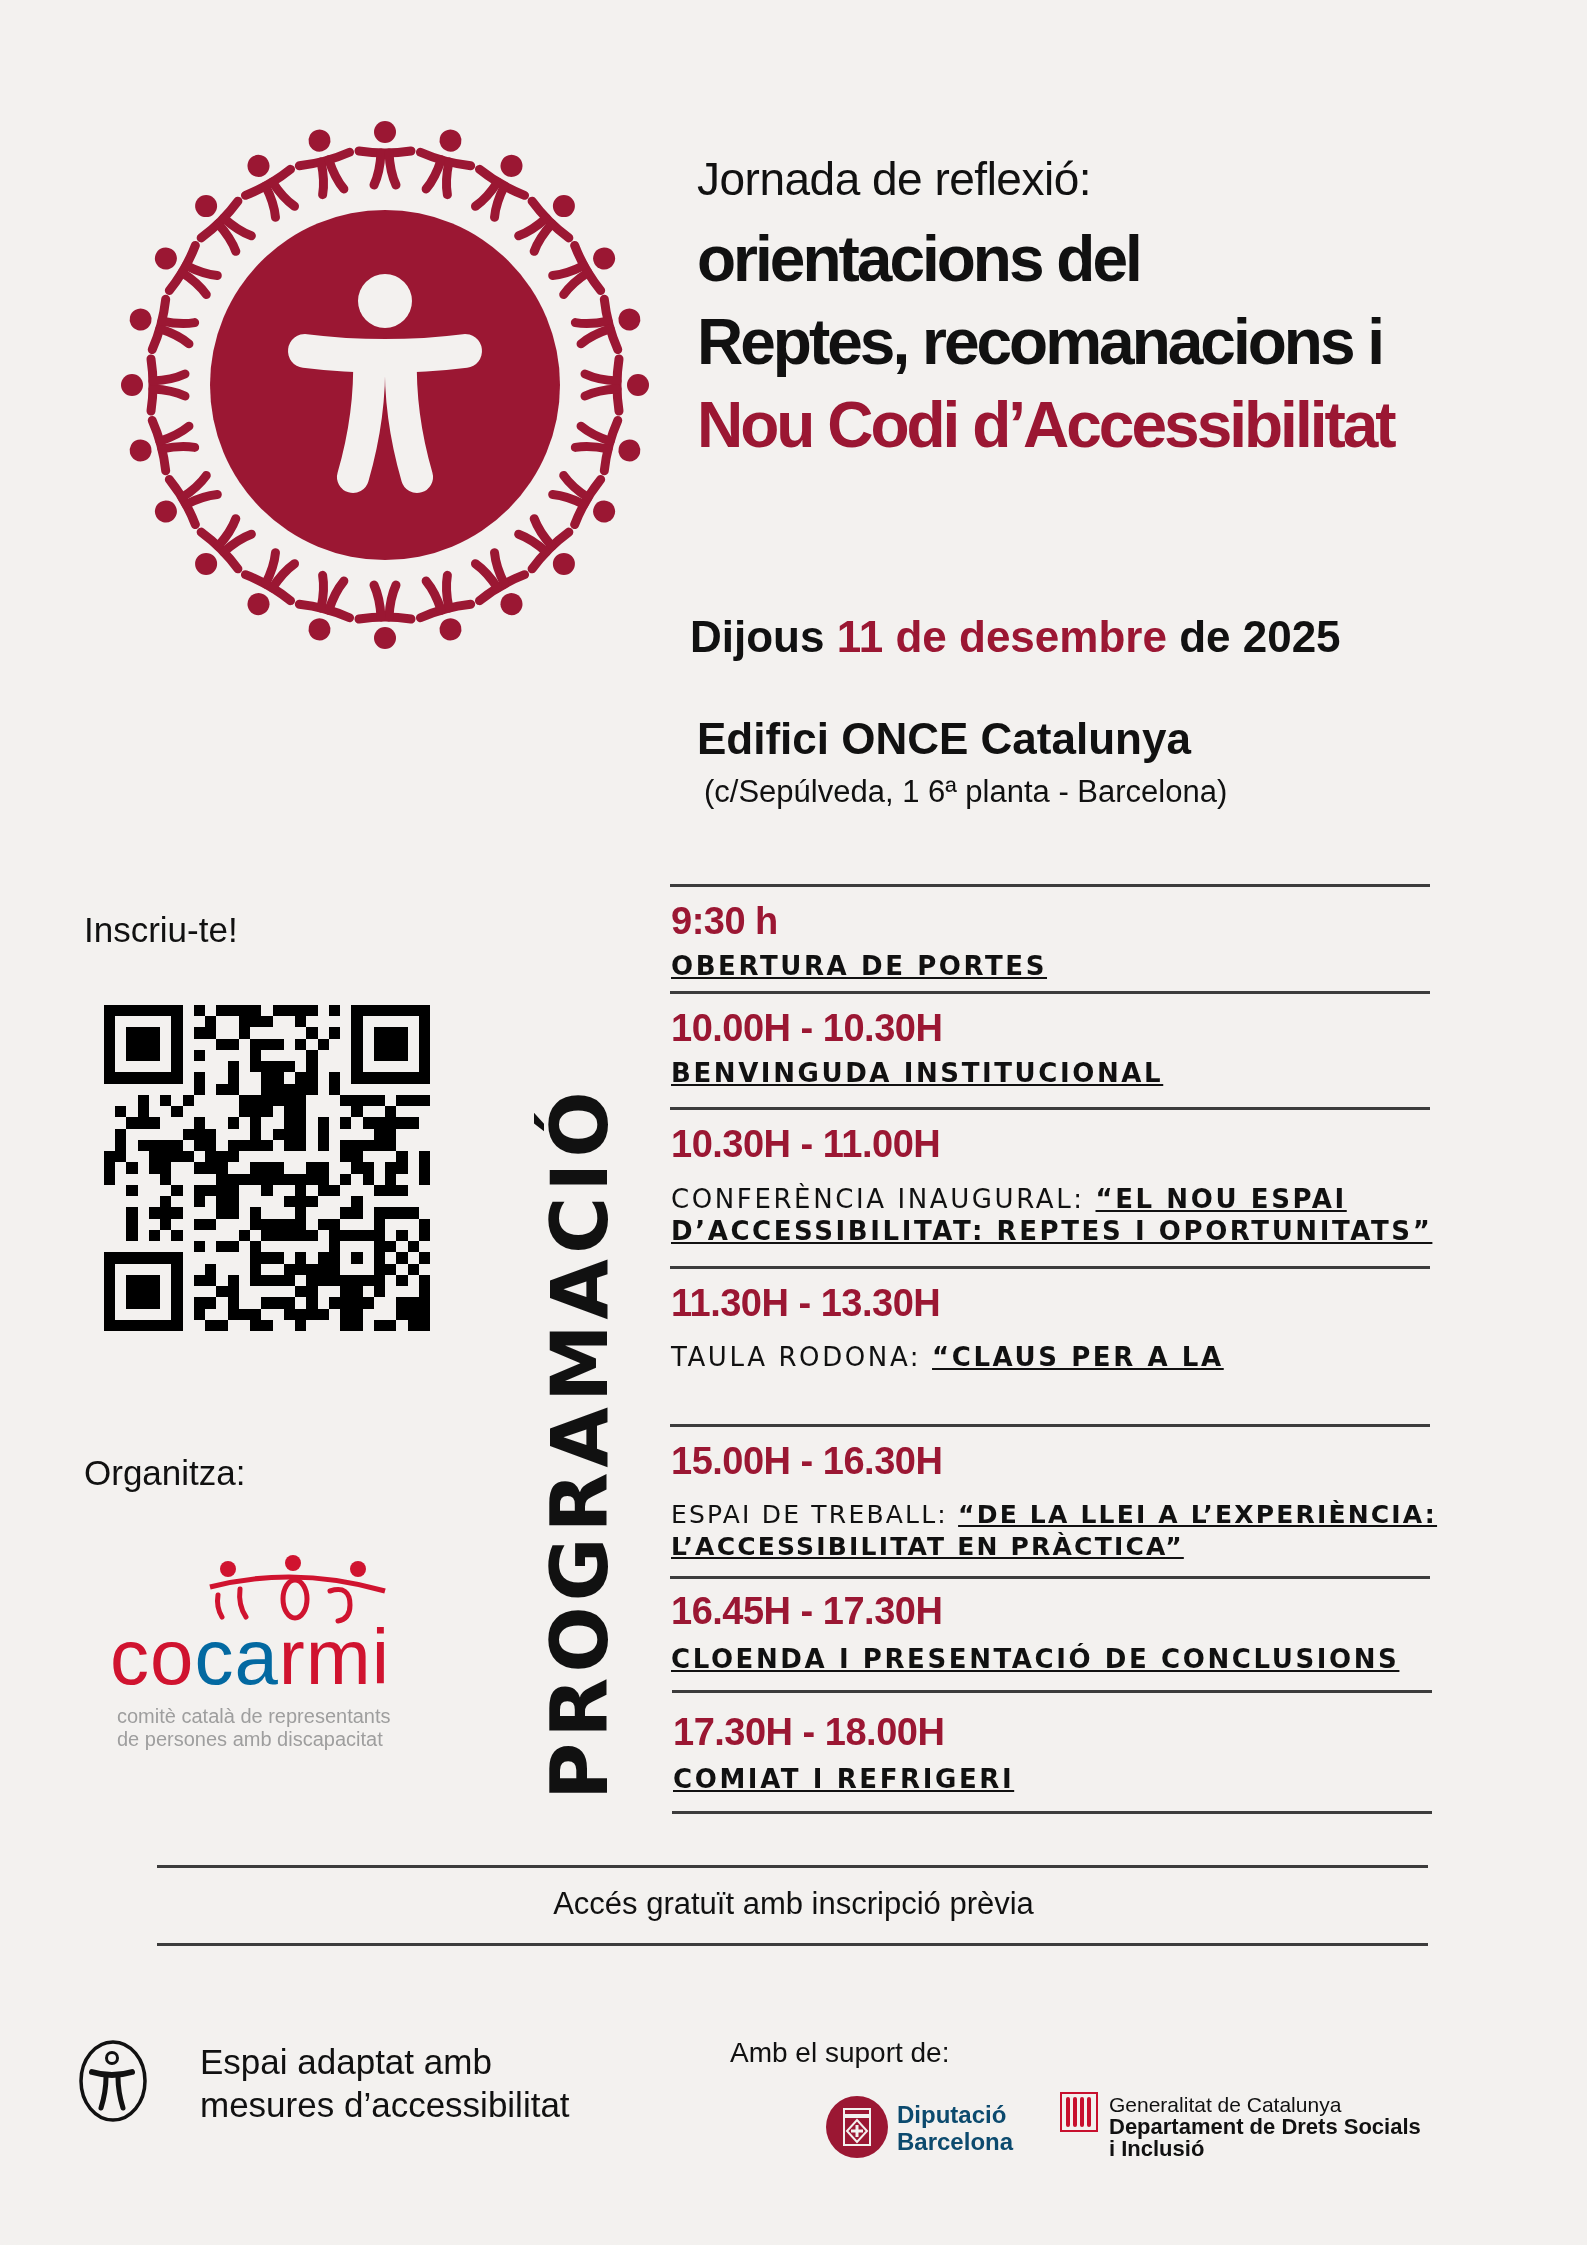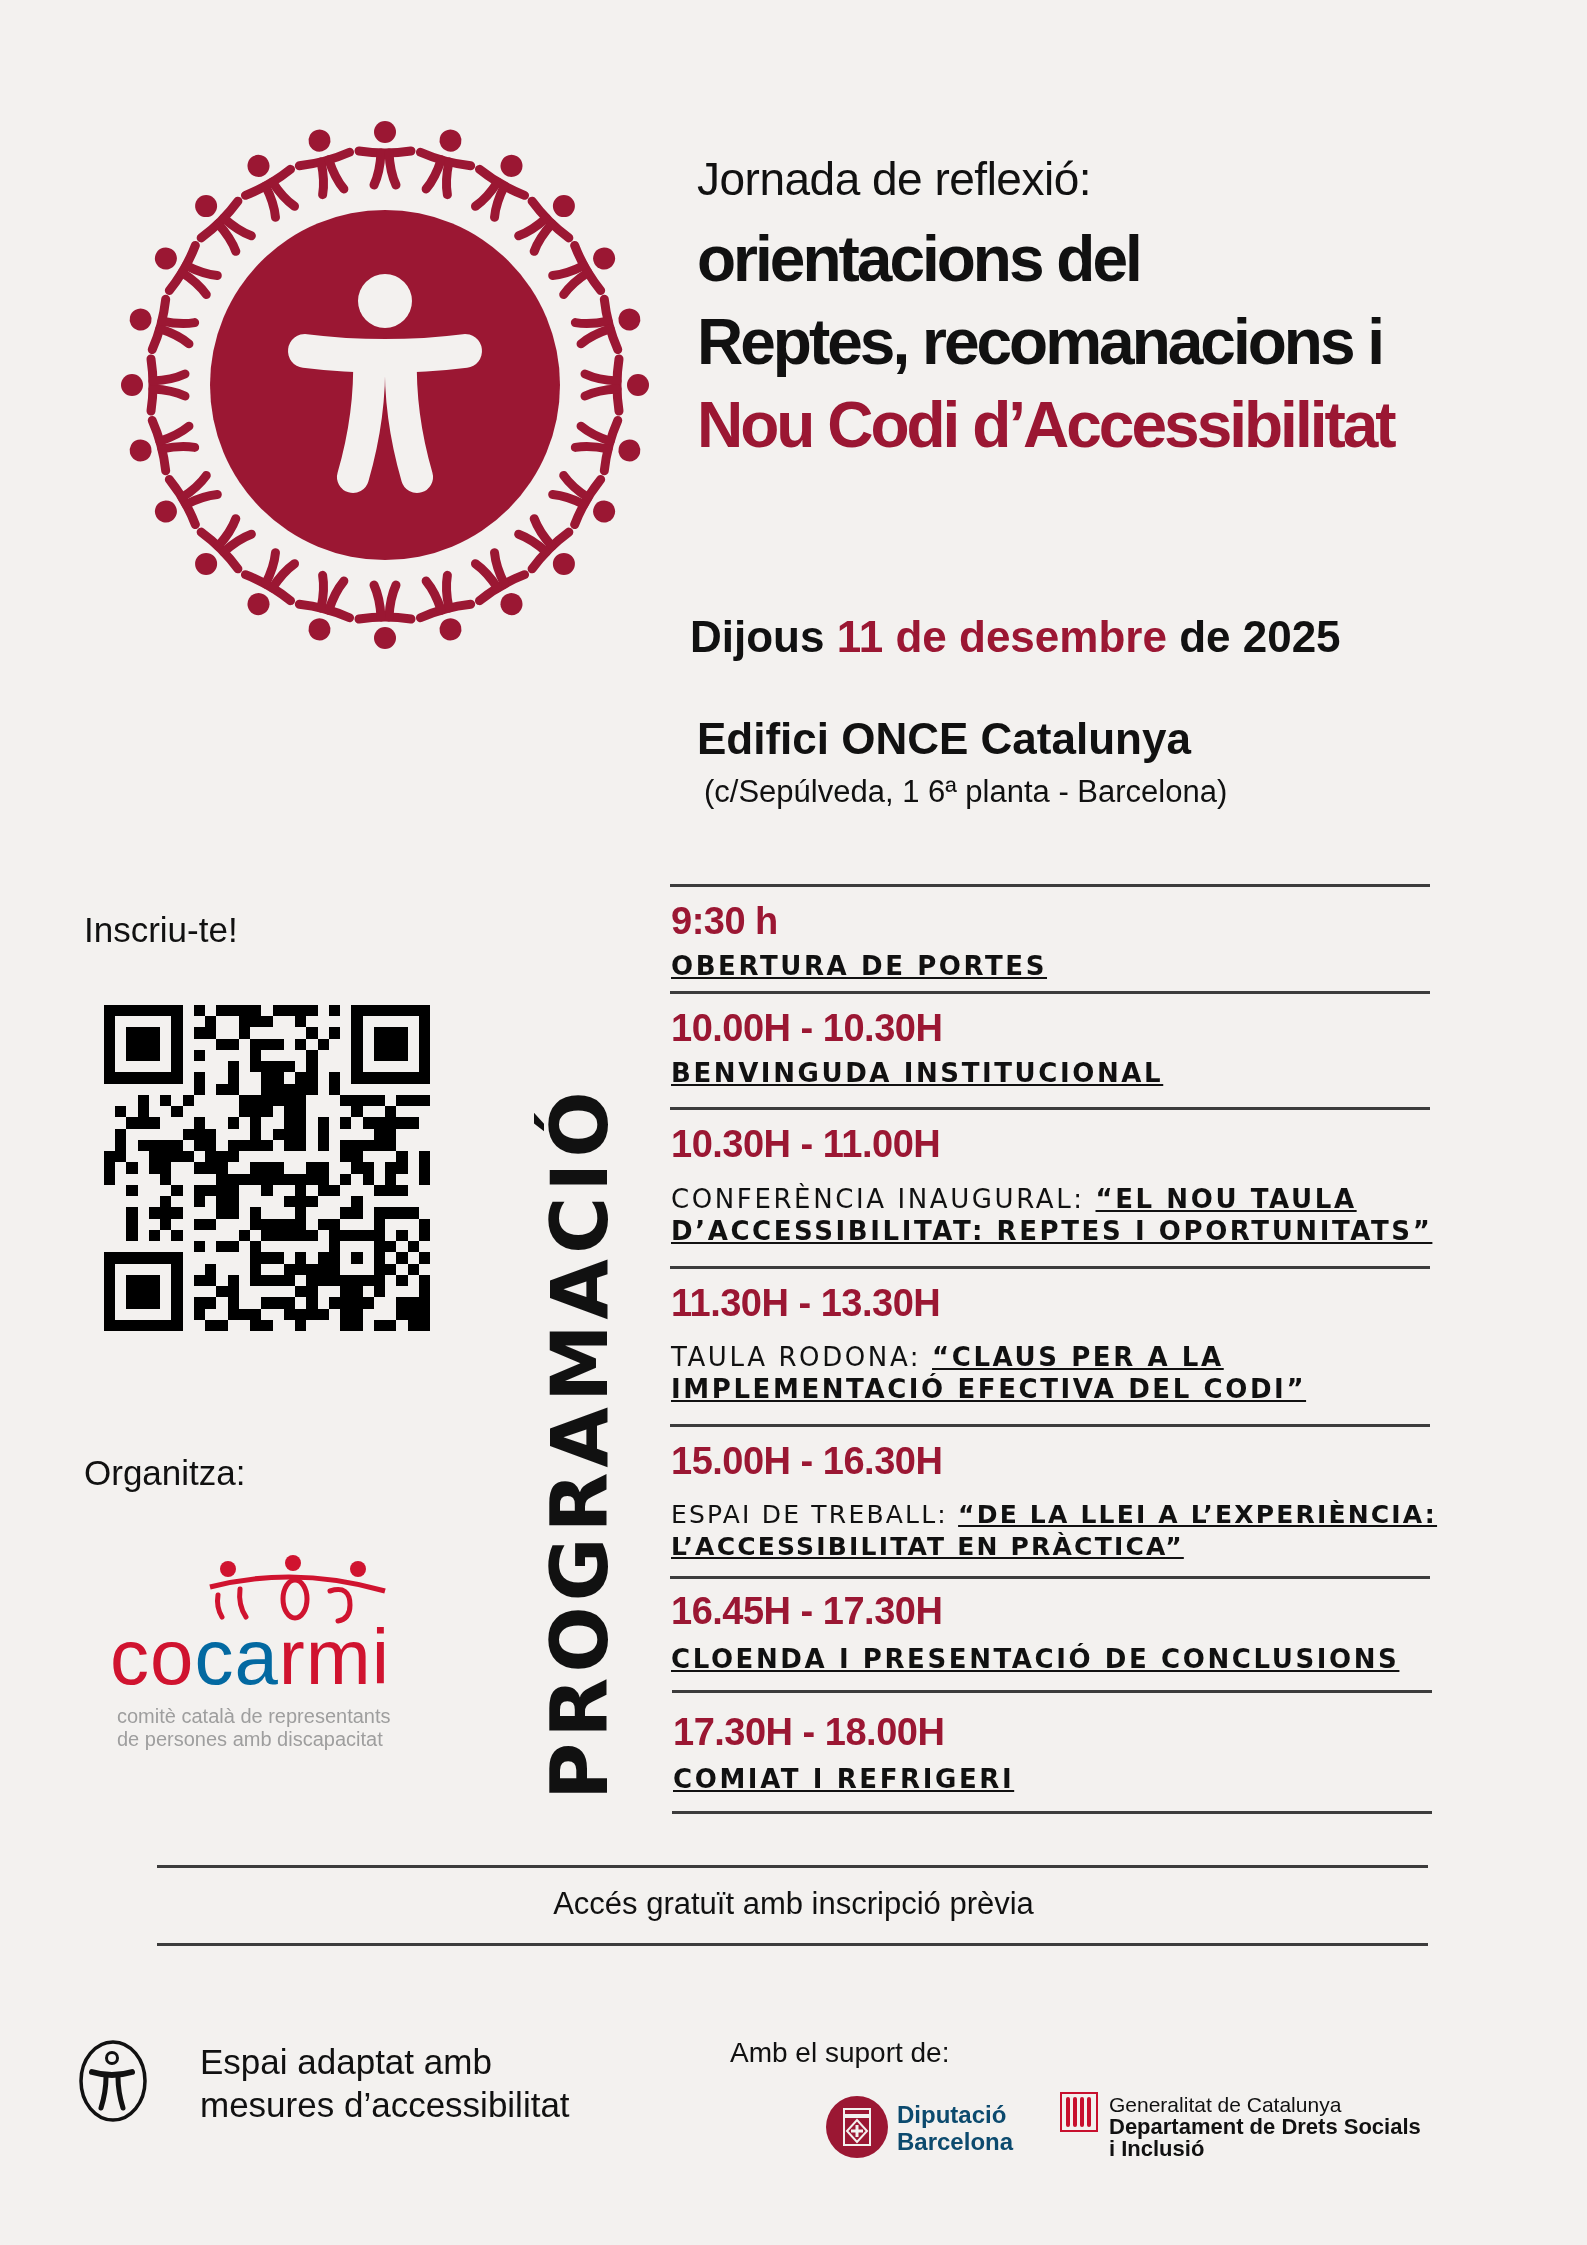--- a/index.html
+++ b/index.html
@@ -487,28 +487,27 @@
   <span class="bold">OBERTURA DE PORTES</span>
 </div>
 
 <div class="time" style="top:1007px;">10.00H - 10.30H</div>
 <div class="desc" style="top:1057px;">
   <span class="bold">BENVINGUDA INSTITUCIONAL</span>
 </div>
 
 <div class="time" style="top:1123px;">10.30H - 11.00H</div>
 <div class="desc" style="top:1183px;">
-  <div><span class="light">CONFERÈNCIA INAUGURAL: </span><span class="bold">“EL NOU TAULA</span></div>
+  <div><span class="light">CONFERÈNCIA INAUGURAL: </span><span class="bold">“EL NOU ESPAI</span></div>
   <div class="bold">D’ACCESSIBILITAT: REPTES I OPORTUNITATS”</div>
 </div>
 
 <div class="time" style="top:1282px;">11.30H - 13.30H</div>
 <div class="desc" style="top:1341px;">
   <div><span class="light">TAULA RODONA: </span><span class="bold">“CLAUS PER A LA</span></div>
-  <div class="bold">IMPLEMENTACIÓ EFECTIVA DEL CODI”</div>
 </div>
 
 <div class="time" style="top:1440px;">15.00H - 16.30H</div>
 <div class="desc" style="top:1499px; font-size:25px; letter-spacing:2.2px;">
   <div><span class="light">ESPAI DE TREBALL: </span><span class="bold">“DE LA LLEI A L’EXPERIÈNCIA:</span></div>
   <div class="bold">L’ACCESSIBILITAT EN PRÀCTICA”</div>
 </div>
 
 <div class="time" style="top:1590px;">16.45H - 17.30H</div>
 <div class="desc" style="top:1643px;">

